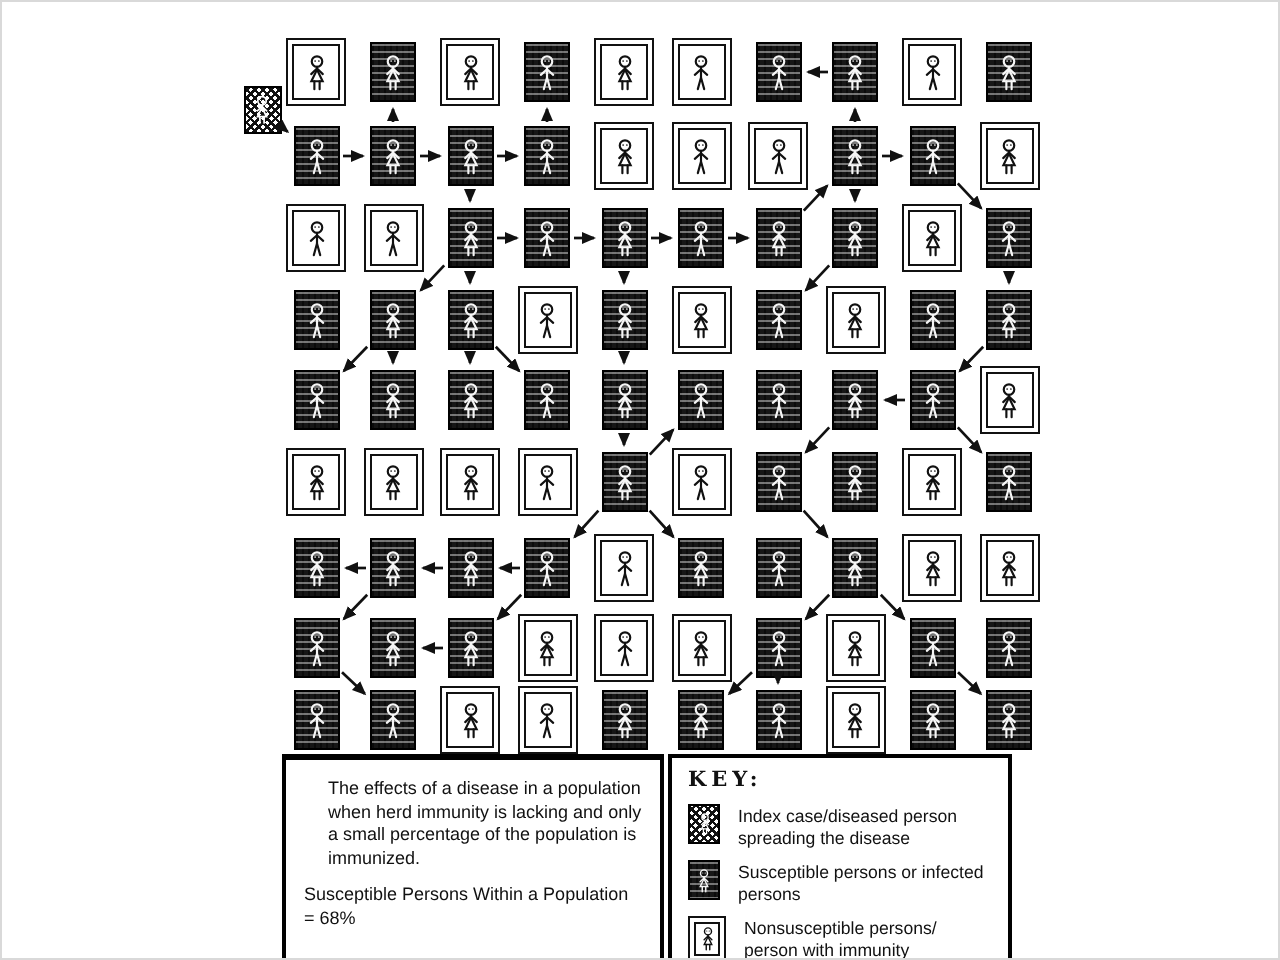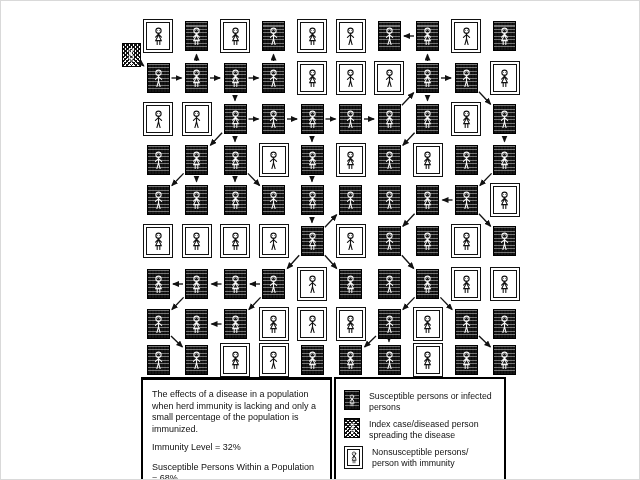--- a/index.html
+++ b/index.html
@@ -23,21 +23,21 @@
   .p-index{border:1px solid #000;display:flex;align-items:center;justify-content:center;
            background-image:repeating-linear-gradient(45deg,#111 0 1.2px,rgba(0,0,0,0) 1.2px 2.9px),
                             repeating-linear-gradient(-45deg,#111 0 1.2px,#fff 1.2px 2.9px);}
   svg.fig{display:block;}
   
   #arrows{position:absolute;left:0;top:0;width:640px;height:480px;pointer-events:none;}
   
   .info-box{position:absolute;left:140px;top:376px;width:191px;height:110px;background:#fff;
             border:2px solid #000;border-top-width:3px;box-sizing:border-box;padding:9px 9px;
             font-size:9px;line-height:11.5px;}
-  .info-para{margin:0 0 7px 0;}
+  .info-para{margin:0 0 7px 12px;}
   .info-line{margin:0 0 8px 0;}
   
   .key-box{position:absolute;left:333px;top:376px;width:172px;height:110px;background:#fff;
            border:2px solid #000;box-sizing:border-box;padding:5px 8px;}
   .key-title{font-family:"DejaVu Serif",serif;font-weight:800;font-size:10.5px;letter-spacing:2.5px;}
   .key-row{display:flex;align-items:flex-start;gap:9px;margin-top:6px;}
   .kicon{flex:0 0 auto;box-sizing:border-box;}
   .klabel{font-size:8.8px;line-height:10.5px;padding-top:1px;}
 </style>
 </head>
@@ -1124,55 +1124,55 @@
       <line x1="220.5" y1="283.0" x2="210.5" y2="283.0" stroke="#111" stroke-width="1.35" marker-end="url(#ah)"></line>
       <line x1="182.0" y1="283.0" x2="172.0" y2="283.0" stroke="#111" stroke-width="1.35" marker-end="url(#ah)"></line>
       <line x1="182.6" y1="296.4" x2="170.9" y2="308.5" stroke="#111" stroke-width="1.35" marker-end="url(#ah)"></line>
       <line x1="259.6" y1="296.4" x2="247.9" y2="308.5" stroke="#111" stroke-width="1.35" marker-end="url(#ah)"></line>
       <line x1="220.5" y1="323.0" x2="210.5" y2="323.0" stroke="#111" stroke-width="1.35" marker-end="url(#ah)"></line>
       <line x1="170.0" y1="335.1" x2="181.4" y2="345.9" stroke="#111" stroke-width="1.35" marker-end="url(#ah)"></line>
     </svg>
 
   <div class="info-box">
     <p class="info-para">The effects of a disease in a population when herd immunity is lacking and only a small percentage of the population is immunized.</p>
-    <p class="info-line">Immunity Level = 32%</p>
     <p class="info-line">Susceptible Persons Within a Population = 68%</p>
   </div>
 
   <div class="key-box">
+    <div class="key-title">KEY:</div>
     <div>
-        <div class="key-row">
-          <div class="kicon person p-susc" style="position: relative; width: 16px; height: 20px;">
-            <svg class="fig" width="10" height="13" viewBox="0 0 16 20" xmlns="http://www.w3.org/2000/svg">
-    <circle cx="8" cy="3.9" r="2.8" stroke="#f6f6f6" stroke-width="1.15" stroke-linecap="round" fill="none"></circle>
-    <circle cx="7" cy="3.6" r="0.45" fill="#f6f6f6" stroke="none"></circle>
-    <circle cx="9" cy="3.6" r="0.45" fill="#f6f6f6" stroke="none"></circle>
-    <path d="M8 6.7 L8 8.6" stroke="#f6f6f6" stroke-width="1.15" stroke-linecap="round" fill="none"></path>
-            <path d="M8 7.6 L4.9 10.6 M8 7.6 L11.1 10.6" stroke="#f6f6f6" stroke-width="1.15" stroke-linecap="round" fill="none"></path>
-            <path d="M8 8.2 L5 14.4 L11 14.4 Z" stroke="#f6f6f6" stroke-width="1.15" stroke-linecap="round" fill="none"></path>
-            <path d="M6.6 14.4 L6.6 18.6 M9.4 14.4 L9.4 18.6" stroke="#f6f6f6" stroke-width="1.15" stroke-linecap="round" fill="none"></path>
-            </svg>
-          </div>
-          <div class="klabel">Susceptible persons or infected persons</div>
-        </div>
         <div class="key-row">
           <div class="kicon person p-index" style="position: relative; width: 16px; height: 20px;">
             <svg class="fig" width="9" height="12" viewBox="0 0 16 20" xmlns="http://www.w3.org/2000/svg">
     <circle cx="8" cy="3.9" r="2.8" stroke="#ffffff" stroke-width="1.15" stroke-linecap="round" fill="none"></circle>
     <circle cx="7" cy="3.6" r="0.45" fill="#ffffff" stroke="none"></circle>
     <circle cx="9" cy="3.6" r="0.45" fill="#ffffff" stroke="none"></circle>
     <path d="M8 6.7 L8 8.6" stroke="#ffffff" stroke-width="1.15" stroke-linecap="round" fill="none"></path>
             <path d="M8 7.6 L4.9 10.6 M8 7.6 L11.1 10.6" stroke="#ffffff" stroke-width="1.15" stroke-linecap="round" fill="none"></path>
             <path d="M8 8.2 L5 14.4 L11 14.4 Z" stroke="#ffffff" stroke-width="1.15" stroke-linecap="round" fill="none"></path>
             <path d="M6.6 14.4 L6.6 18.6 M9.4 14.4 L9.4 18.6" stroke="#ffffff" stroke-width="1.15" stroke-linecap="round" fill="none"></path>
             </svg>
           </div>
           <div class="klabel">Index case/diseased person spreading the disease</div>
         </div>
         <div class="key-row">
+          <div class="kicon person p-susc" style="position: relative; width: 16px; height: 20px;">
+            <svg class="fig" width="10" height="13" viewBox="0 0 16 20" xmlns="http://www.w3.org/2000/svg">
+    <circle cx="8" cy="3.9" r="2.8" stroke="#f6f6f6" stroke-width="1.15" stroke-linecap="round" fill="none"></circle>
+    <circle cx="7" cy="3.6" r="0.45" fill="#f6f6f6" stroke="none"></circle>
+    <circle cx="9" cy="3.6" r="0.45" fill="#f6f6f6" stroke="none"></circle>
+    <path d="M8 6.7 L8 8.6" stroke="#f6f6f6" stroke-width="1.15" stroke-linecap="round" fill="none"></path>
+            <path d="M8 7.6 L4.9 10.6 M8 7.6 L11.1 10.6" stroke="#f6f6f6" stroke-width="1.15" stroke-linecap="round" fill="none"></path>
+            <path d="M8 8.2 L5 14.4 L11 14.4 Z" stroke="#f6f6f6" stroke-width="1.15" stroke-linecap="round" fill="none"></path>
+            <path d="M6.6 14.4 L6.6 18.6 M9.4 14.4 L9.4 18.6" stroke="#f6f6f6" stroke-width="1.15" stroke-linecap="round" fill="none"></path>
+            </svg>
+          </div>
+          <div class="klabel">Susceptible persons or infected persons</div>
+        </div>
+        <div class="key-row">
           <div class="kicon person p-immune" style="position: relative; width: 19px; height: 23px;">
             <div class="inner">
               <svg class="fig" width="10" height="13" viewBox="0 0 16 20" xmlns="http://www.w3.org/2000/svg">
     <circle cx="8" cy="3.9" r="2.8" stroke="#111" stroke-width="1.15" stroke-linecap="round" fill="none"></circle>
     <circle cx="7" cy="3.6" r="0.45" fill="#111" stroke="none"></circle>
     <circle cx="9" cy="3.6" r="0.45" fill="#111" stroke="none"></circle>
     <path d="M8 6.7 L8 8.6" stroke="#111" stroke-width="1.15" stroke-linecap="round" fill="none"></path>
             <path d="M8 7.6 L4.9 10.6 M8 7.6 L11.1 10.6" stroke="#111" stroke-width="1.15" stroke-linecap="round" fill="none"></path>
             <path d="M8 8.2 L5 14.4 L11 14.4 Z" stroke="#111" stroke-width="1.15" stroke-linecap="round" fill="none"></path>
             <path d="M6.6 14.4 L6.6 18.6 M9.4 14.4 L9.4 18.6" stroke="#111" stroke-width="1.15" stroke-linecap="round" fill="none"></path>

